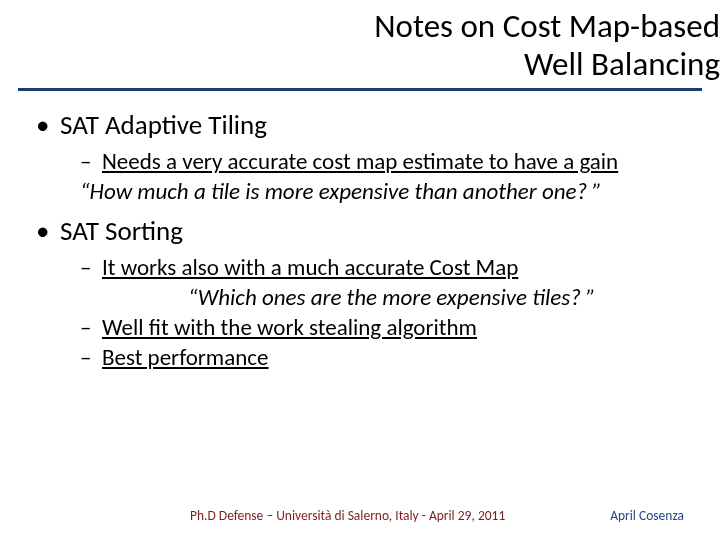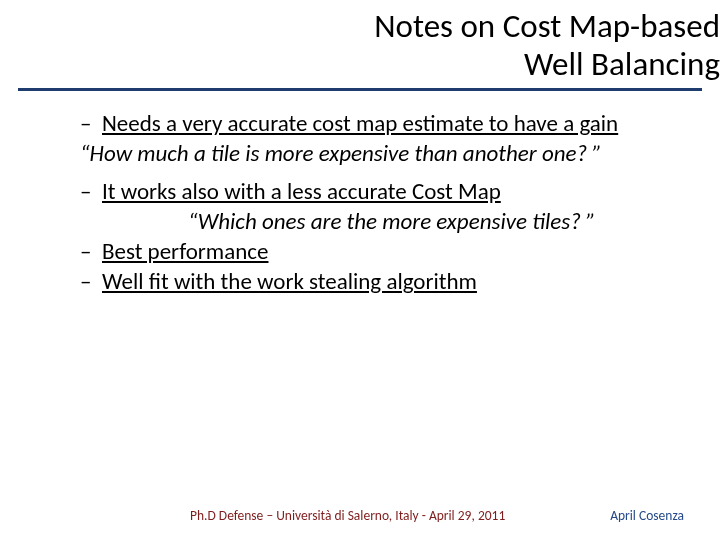--- a/index.html
+++ b/index.html
@@ -102,38 +102,44 @@
 <div class="slide">
 
   <div class="title">
     <span>Notes on Cost Map-based</span><br>
     <span>Well Balancing</span>
   </div>
   <div class="rule"></div>
 
   <div class="content">
 
+    <div class="l1">
+      <span>SAT Adaptive Tiling</span>
+    </div>
     <div class="l2">
       <span>Needs a very accurate cost map estimate to have a gain</span>
     </div>
     <div class="quote1">
       <span>“How much a tile is more expensive than another one? ”</span>
     </div>
 
+    <div class="l1">
+      <span>SAT Sorting</span>
+    </div>
     <div class="l2">
-      <span>It works also with a less accurate Cost Map</span>
+      <span>It works also with a much accurate Cost Map</span>
     </div>
     <div class="quote2">
       <span>“Which ones are the more expensive tiles? ”</span>
     </div>
     <div class="l2">
-      <span>Best performance</span>
+      <span>Well fit with the work stealing algorithm</span>
     </div>
     <div class="l2">
-      <span>Well fit with the work stealing algorithm</span>
+      <span>Best performance</span>
     </div>
 
   </div>
 
   <div class="footer">
     <span class="footer-left">Ph.D Defense – Università di Salerno, Italy - April 29, 2011</span>
     <span class="footer-right">April Cosenza</span>
   </div>
 
 </div>

